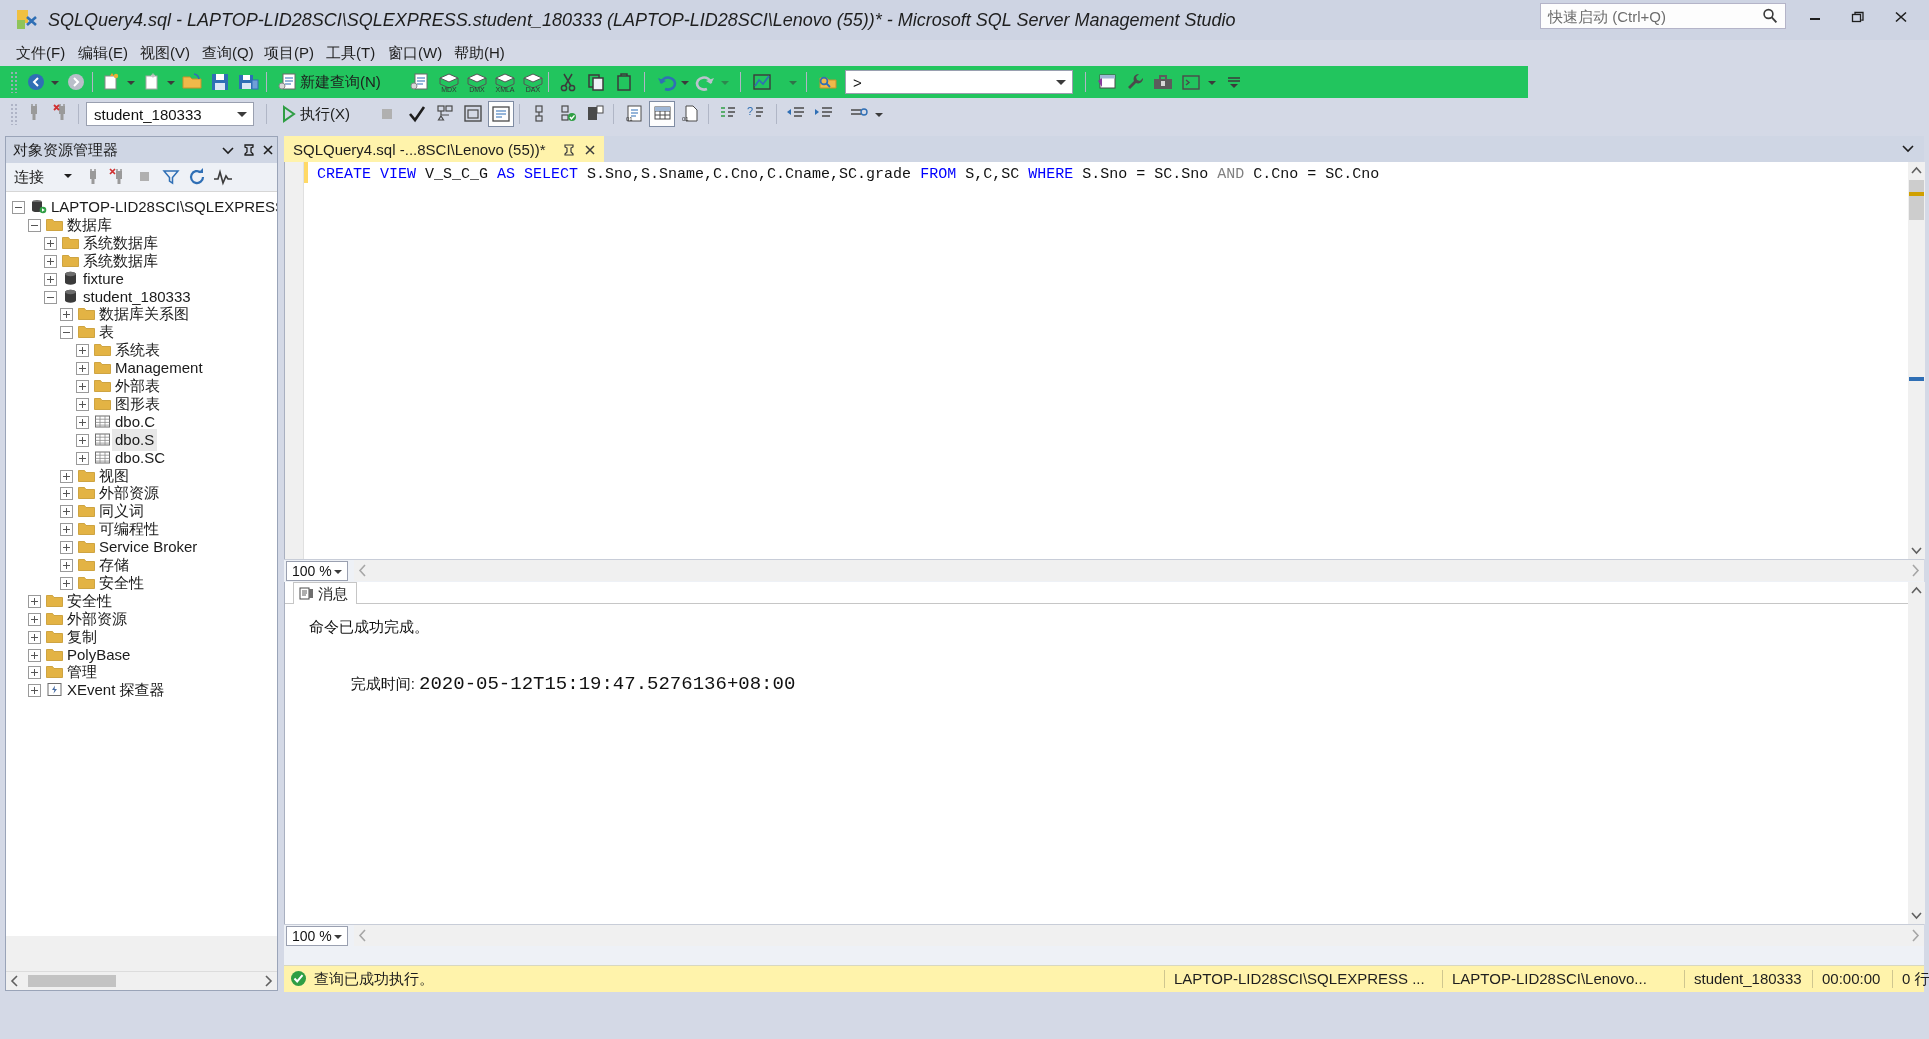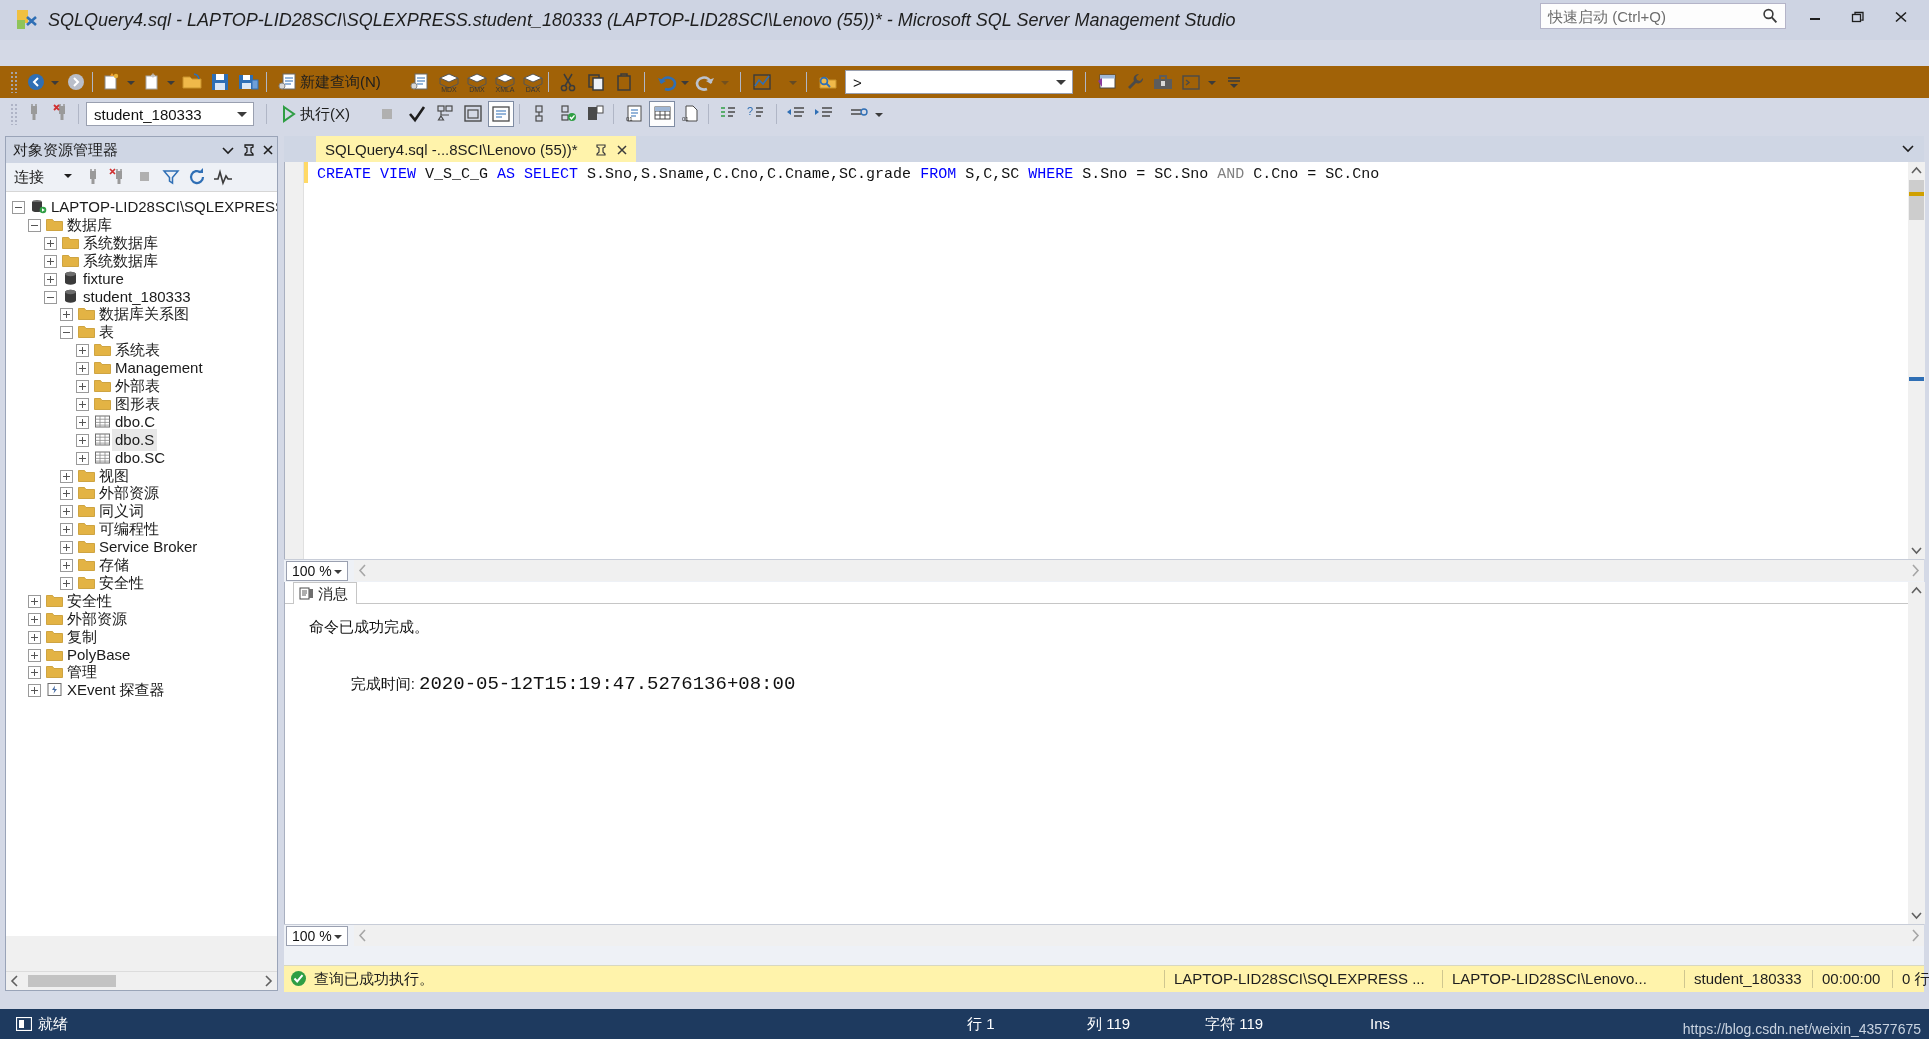--- a/index.html
+++ b/index.html
@@ -37,21 +37,21 @@
   #btn-close{left:1883px;}
 
   
   .menubar{position:absolute;left:0;top:40px;width:1929px;height:26px;background:#d4d9e6;}
   .menu-item{
     position:absolute;top:0;height:26px;line-height:26px;font-size:15px;color:#1e1e1e;
     padding:0 8px;white-space:nowrap;cursor:default;
   }
 
   
-  .toolbar1{position:absolute;left:0;top:66px;width:1929px;height:32px;background:#a16207;}
+  .toolbar1{position:absolute;left:0;top:66px;width:1528px;height:32px;background:#22c55e;}
   .toolbar2{position:absolute;left:0;top:98px;width:1929px;height:32px;background:#d4d9e6;}
   .grip{position:absolute;width:8px;height:22px;top:5px;
     background-image:radial-gradient(#a8aec0 1px, transparent 1px);
     background-size:4px 4px;opacity:.85;}
   .tb-sep{position:absolute;top:6px;width:1px;height:20px;background:#b0b6c6;}
   .tb-btn{position:absolute;top:4px;width:24px;height:24px;cursor:default;}
   .tb-btn.active{background:#fdfdfd;outline:1px solid #7f8ca3;}
   .tb-lbl{position:absolute;top:4px;height:24px;line-height:24px;font-size:15px;color:#1e1e1e;white-space:nowrap;}
   .caret{position:absolute;top:4px;width:14px;height:24px;cursor:default;}
   .caret:after{content:"";position:absolute;left:3px;top:11px;border-left:4px solid transparent;border-right:4px solid transparent;border-top:4px solid #3b3b3b;}
@@ -77,21 +77,21 @@
   .node .ico{position:absolute;left:18px;top:3px;width:17px;height:15px;}
   .node .lbl{position:absolute;left:39px;top:0;height:22px;line-height:22px;font-size:15px;color:#1a1a1a;}
   .node .lbl.sel{background:#e8e8e8;padding:0 3px;margin-left:-3px;}
   .oe-hscroll{position:absolute;left:0;bottom:0;width:271px;height:18px;background:#f0f0f0;border-top:1px solid #dcdcdc;}
   .oe-hscroll .thumb{position:absolute;left:22px;top:3px;width:88px;height:12px;background:#c3c3c3;}
   .oe-hscroll .arr{position:absolute;top:0;width:18px;height:18px;}
 
   
   .doc{position:absolute;left:284px;top:136px;width:1640px;height:855px;background:#eef1f6;}
   .tabstrip{position:absolute;left:0;top:0;width:1640px;height:26px;background:#cfd6e4;}
-  .tab{position:absolute;left:0;top:0;height:26px;background:#fff3ab;border-top:2px solid #fff3ab;box-sizing:border-box;margin-left:32px;}
+  .tab{position:absolute;left:0;top:0;height:26px;background:#fff3ab;border-top:2px solid #fff3ab;box-sizing:border-box;}
   .tab .tab-label{position:absolute;left:9px;top:0;height:24px;line-height:24px;font-size:15px;color:#1e1e1e;white-space:nowrap;}
   .tab .pin{position:absolute;top:4px;width:16px;height:16px;}
   .tab .x{position:absolute;top:4px;width:16px;height:16px;}
   .tabstrip .strip-chev{position:absolute;right:8px;top:4px;width:16px;height:16px;}
 
   .editor{position:absolute;left:0;top:26px;width:1640px;height:397px;background:#ffffff;border-left:1px solid #a9b0c0;}
   .ed-margin{position:absolute;left:0;top:0;width:18px;height:100%;background:#f0f0f0;border-right:1px solid #e0e0e0;}
   .ed-change{position:absolute;left:19px;top:0;width:4px;height:21px;background:#ffd966;}
   .ed-line{position:absolute;left:32px;top:2px;height:21px;line-height:21px;font-size:15px;font-family:"Liberation Mono","DejaVu Sans Mono",monospace;white-space:pre;}
   .kw{color:#0000ff;}
@@ -169,20 +169,30 @@
         <path d="M4 3 V1.5 H12 V9.2 H10.2" fill="none" stroke="#1e1e1e" stroke-width="1.3"></path>
       </svg>
     </div>
     <div class="wbtn" id="btn-close">
       <svg width="14" height="12" viewBox="0 0 14 12">
           <path d="M2 1.5 L12 10.5 M12 1.5 L2 10.5" stroke="#1e1e1e" stroke-width="1.6"></path>
         </svg>
     </div>
   </div>
 
+  <div class="menubar">
+    <div class="menu-item" style="left:8px">文件(F)</div>
+    <div class="menu-item" style="left:70px">编辑(E)</div>
+    <div class="menu-item" style="left:132px">视图(V)</div>
+    <div class="menu-item" style="left:194px">查询(Q)</div>
+    <div class="menu-item" style="left:256px">项目(P)</div>
+    <div class="menu-item" style="left:318px">工具(T)</div>
+    <div class="menu-item" style="left:380px">窗口(W)</div>
+    <div class="menu-item" style="left:446px">帮助(H)</div>
+  </div>
 
   <div class="toolbar1">
     <div class="grip" style="left:10px"></div>
 
     <div class="tb-btn" style="left:24px">
       <svg width="24" height="24" viewBox="0 0 24 24">
           <circle cx="12" cy="12" r="8" fill="#2f6fb5"></circle>
           <path d="M14 8 L10 12 L14 16" stroke="#fff" stroke-width="2" fill="none"></path>
         </svg>
     </div>
@@ -933,28 +943,14 @@
     <span class="sep" style="left:1158px"></span>
     <span class="etxt" style="left:1168px">LAPTOP-LID28SCI\Lenovo...</span>
     <span class="sep" style="left:1400px"></span>
     <span class="etxt" style="left:1410px">student_180333</span>
     <span class="sep" style="left:1528px"></span>
     <span class="etxt" style="left:1538px">00:00:00</span>
     <span class="sep" style="left:1608px"></span>
     <span class="etxt" style="left:1618px">0 行</span>
   </div>
 
-  <div class="statusbar">
-    <span class="sb-ico">
-      <svg width="16" height="14" viewBox="0 0 16 14">
-        <rect x="0.5" y="0.5" width="15" height="13" fill="none" stroke="#ffffff" stroke-width="1.2"></rect>
-        <rect x="3" y="3" width="5" height="8" fill="#ffffff"></rect>
-      </svg>
-    </span>
-    <span class="sb-ready">就绪</span>
-    <span class="sb-item" style="left:967px">行 1</span>
-    <span class="sb-item" style="left:1087px">列 119</span>
-    <span class="sb-item" style="left:1205px">字符 119</span>
-    <span class="sb-item" style="left:1370px">Ins</span>
-    <span class="watermark">https://blog.csdn.net/weixin_43577675</span>
-  </div>
 
 </div>
 
 </body></html>

